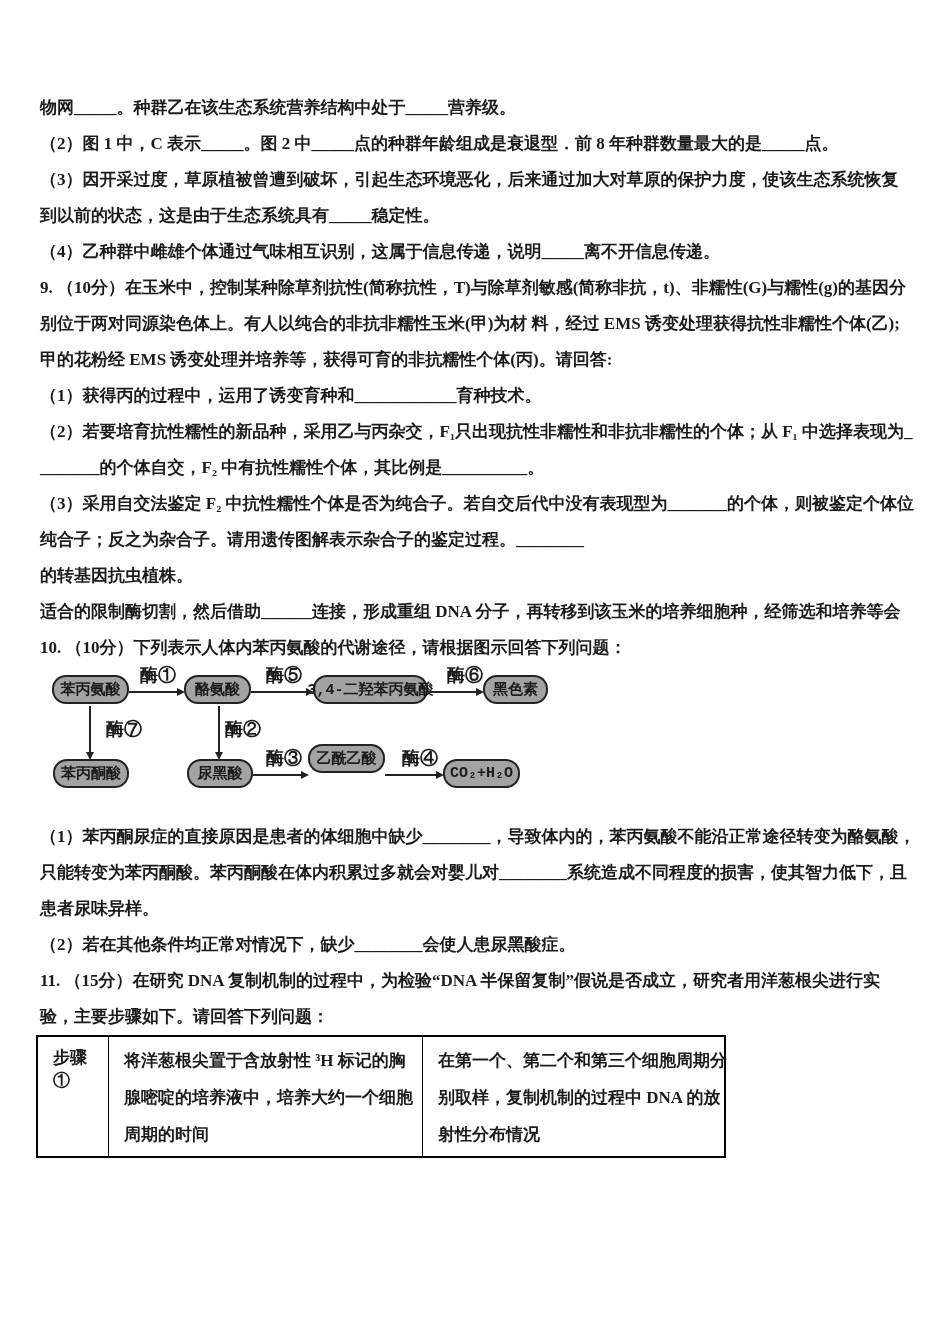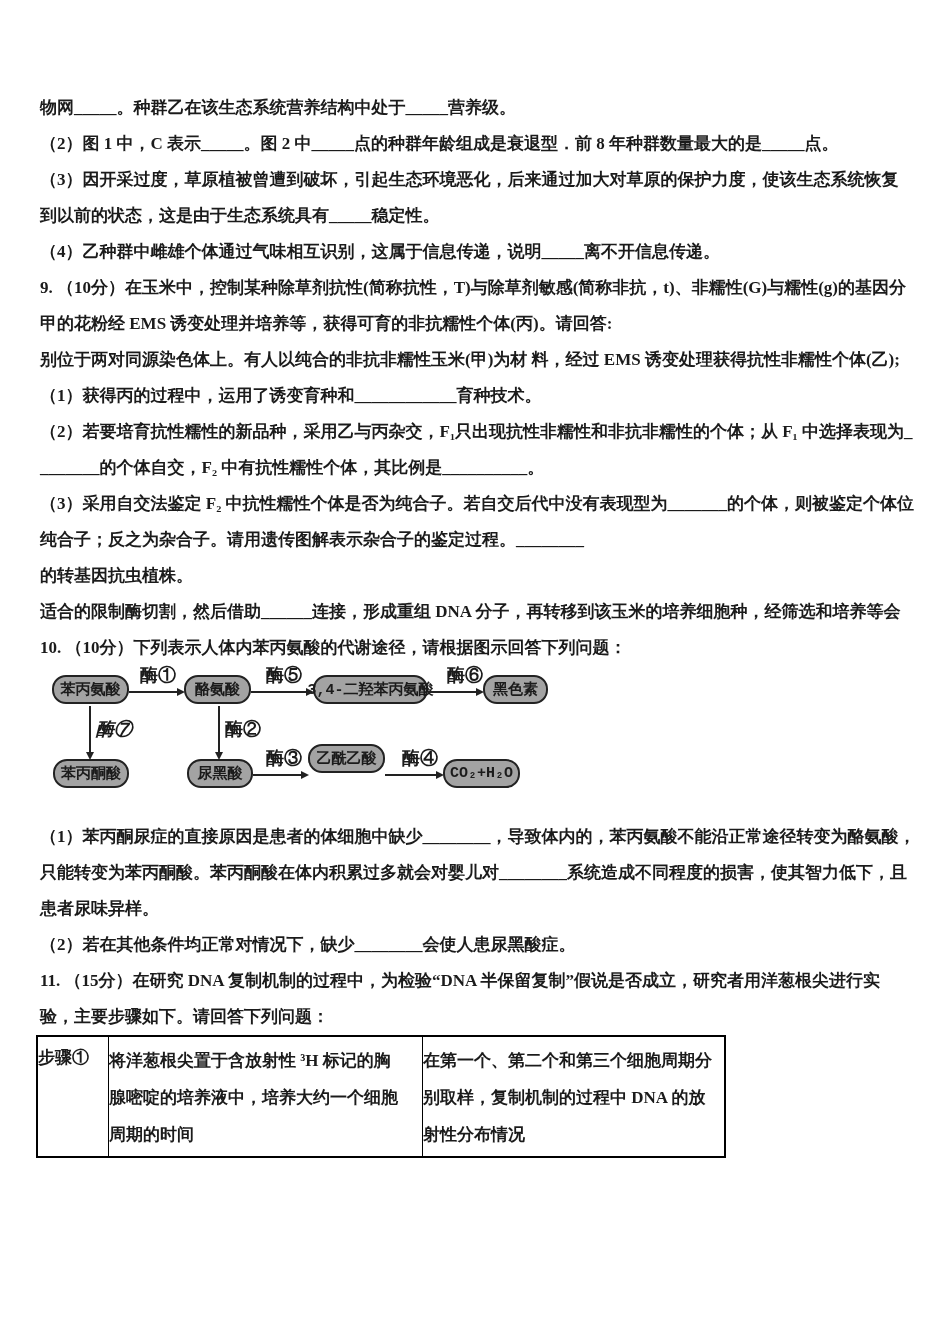--- a/index.html
+++ b/index.html
@@ -29,57 +29,57 @@
   
   .n1{left:12px;top:9px;width:77px;}
   .n2{left:144px;top:9px;width:67px;}
   .n3{left:273px;top:9px;width:115px;}
   .n4{left:443px;top:9px;width:65px;}
   .n5{left:13px;top:93px;width:76px;}
   .n6{left:147px;top:93px;width:66px;}
   .n7{left:268px;top:78px;width:77px;}
   .n8{left:403px;top:93px;width:77px;}
   .e1{left:100px;top:0px;} .e5{left:226px;top:0px;} .e6{left:407px;top:0px;}
-  .e7{left:56px;top:54px;font-style:italic;} .e2{left:185px;top:54px;}
+  .e7{left:66px;top:54px;} .e2{left:185px;top:54px;}
   .e3{left:226px;top:83px;} .e4{left:362px;top:83px;}
   .a1{left:89px;top:25px;width:54px;}
   .a2{left:211px;top:25px;width:61px;}
   .a3{left:388px;top:25px;width:54px;}
   .a4{left:213px;top:108px;width:54px;}
   .a5{left:345px;top:108px;width:57px;}
   .v1{left:49px;top:40px;height:52px;}
   .v2{left:178px;top:40px;height:52px;}
   
   .ptable{
     display:grid;grid-template-columns:70px 314px 304px;
     width:690px;height:123px;box-sizing:border-box;
     border:2px solid #000;margin-left:-4px;background:#fff;
   }
-  .cell{box-sizing:border-box;padding:5px 10px 0 0;}
+  .cell{box-sizing:border-box;padding:5px 10px 0 15px;}
   .cell + .cell{border-left:1px solid #000;}
   .cell .tline{height:37px;line-height:37px;white-space:nowrap;font-size:17px;}
   .cell-step{padding-top:9px;font-size:17px;}
 </style>
 </head>
 <body>
 
 <div class="page">
 
   <section>
     <div class="line">物网_____。种群乙在该生态系统营养结构中处于_____营养级。</div>
     <div class="line">（2）图 1 中，C 表示_____。图 2 中_____点的种群年龄组成是衰退型．前 8 年种群数量最大的是_____点。</div>
     <div class="line">（3）因开采过度，草原植被曾遭到破坏，引起生态环境恶化，后来通过加大对草原的保护力度，使该生态系统恢复</div>
     <div class="line">到以前的状态，这是由于生态系统具有_____稳定性。</div>
     <div class="line">（4）乙种群中雌雄个体通过气味相互识别，这属于信息传递，说明_____离不开信息传递。</div>
   </section>
 
   <section>
     <div class="line">9. （10分）在玉米中，控制某种除草剂抗性(简称抗性，T)与除草剂敏感(简称非抗，t)、非糯性(G)与糯性(g)的基因分</div>
+    <div class="line">别位于两对同源染色体上。有人以纯合的非抗非糯性玉米(甲)为材 料，经过 EMS 诱变处理获得抗性非糯性个体(乙);</div>
     <div class="line">甲的花粉经 EMS 诱变处理并培养等，获得可育的非抗糯性个体(丙)。请回答:</div>
-    <div class="line">别位于两对同源染色体上。有人以纯合的非抗非糯性玉米(甲)为材 料，经过 EMS 诱变处理获得抗性非糯性个体(乙);</div>
     <div class="line">（1）获得丙的过程中，运用了诱变育种和____________育种技术。</div>
     <div class="line">（2）若要培育抗性糯性的新品种，采用乙与丙杂交，F₁只出现抗性非糯性和非抗非糯性的个体；从 F₁ 中选择表现为_</div>
     <div class="line">_______的个体自交，F₂ 中有抗性糯性个体，其比例是__________。</div>
     <div class="line">（3）采用自交法鉴定 F₂ 中抗性糯性个体是否为纯合子。若自交后代中没有表现型为_______的个体，则被鉴定个体位</div>
     <div class="line">纯合子；反之为杂合子。请用遗传图解表示杂合子的鉴定过程。________</div>
     <div class="line">的转基因抗虫植株。</div>
     <div class="line">适合的限制酶切割，然后借助______连接，形成重组 DNA 分子，再转移到该玉米的培养细胞种，经筛选和培养等会</div>
   </section>
 
   <section>

